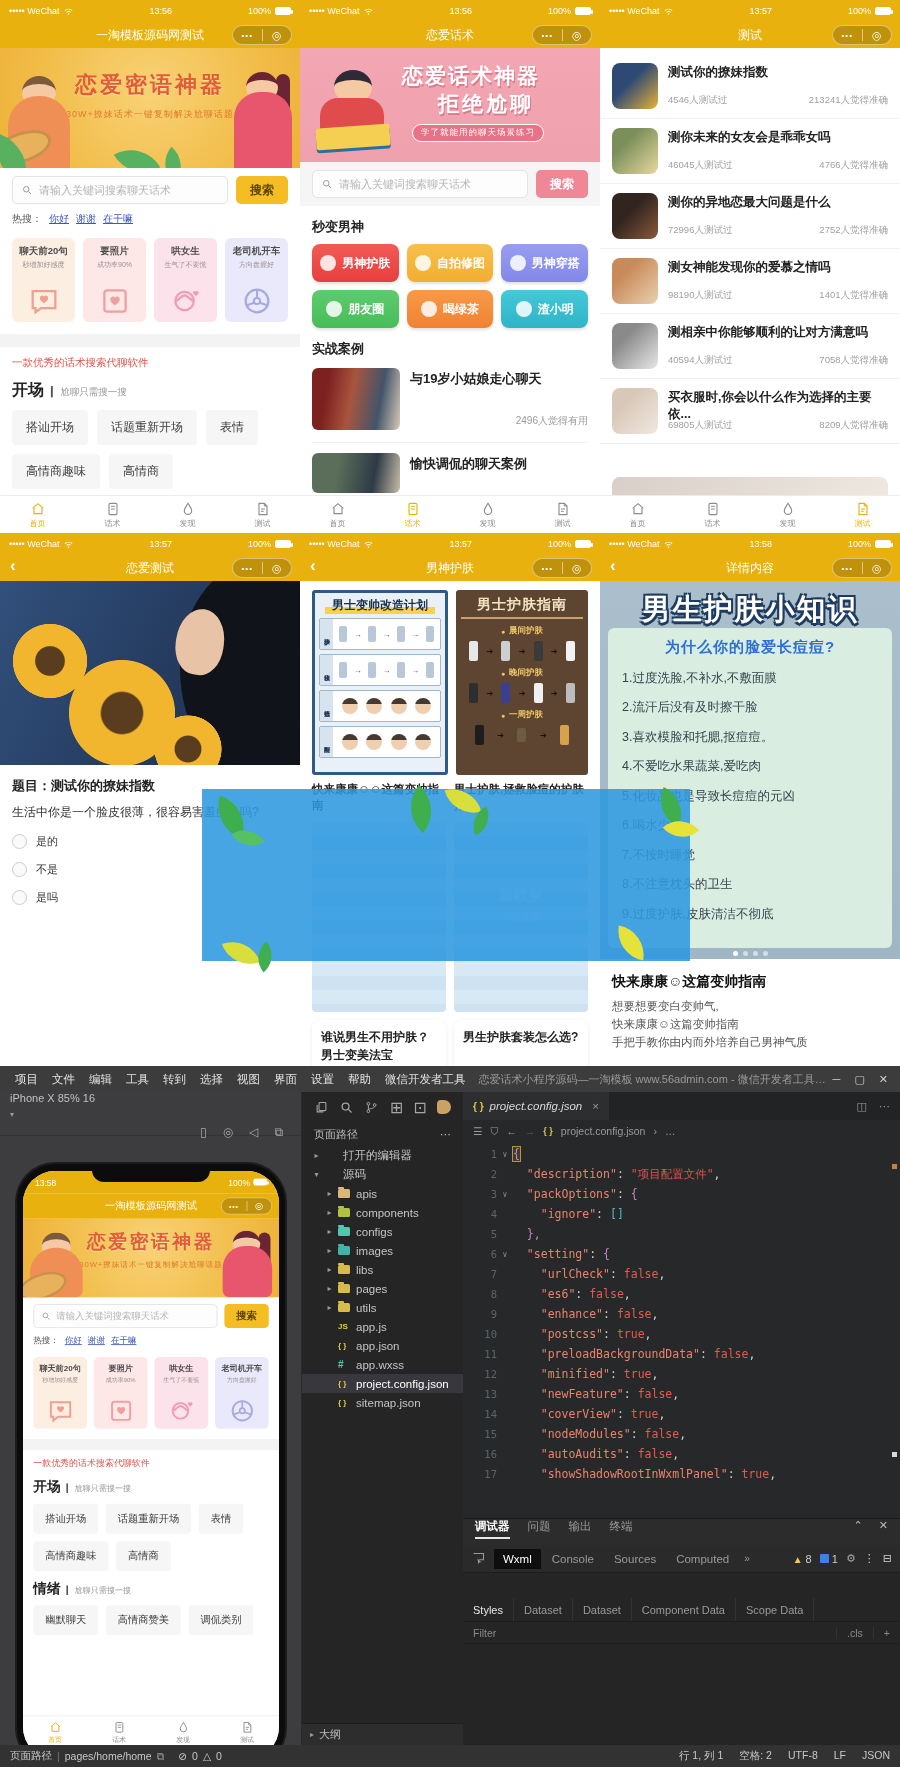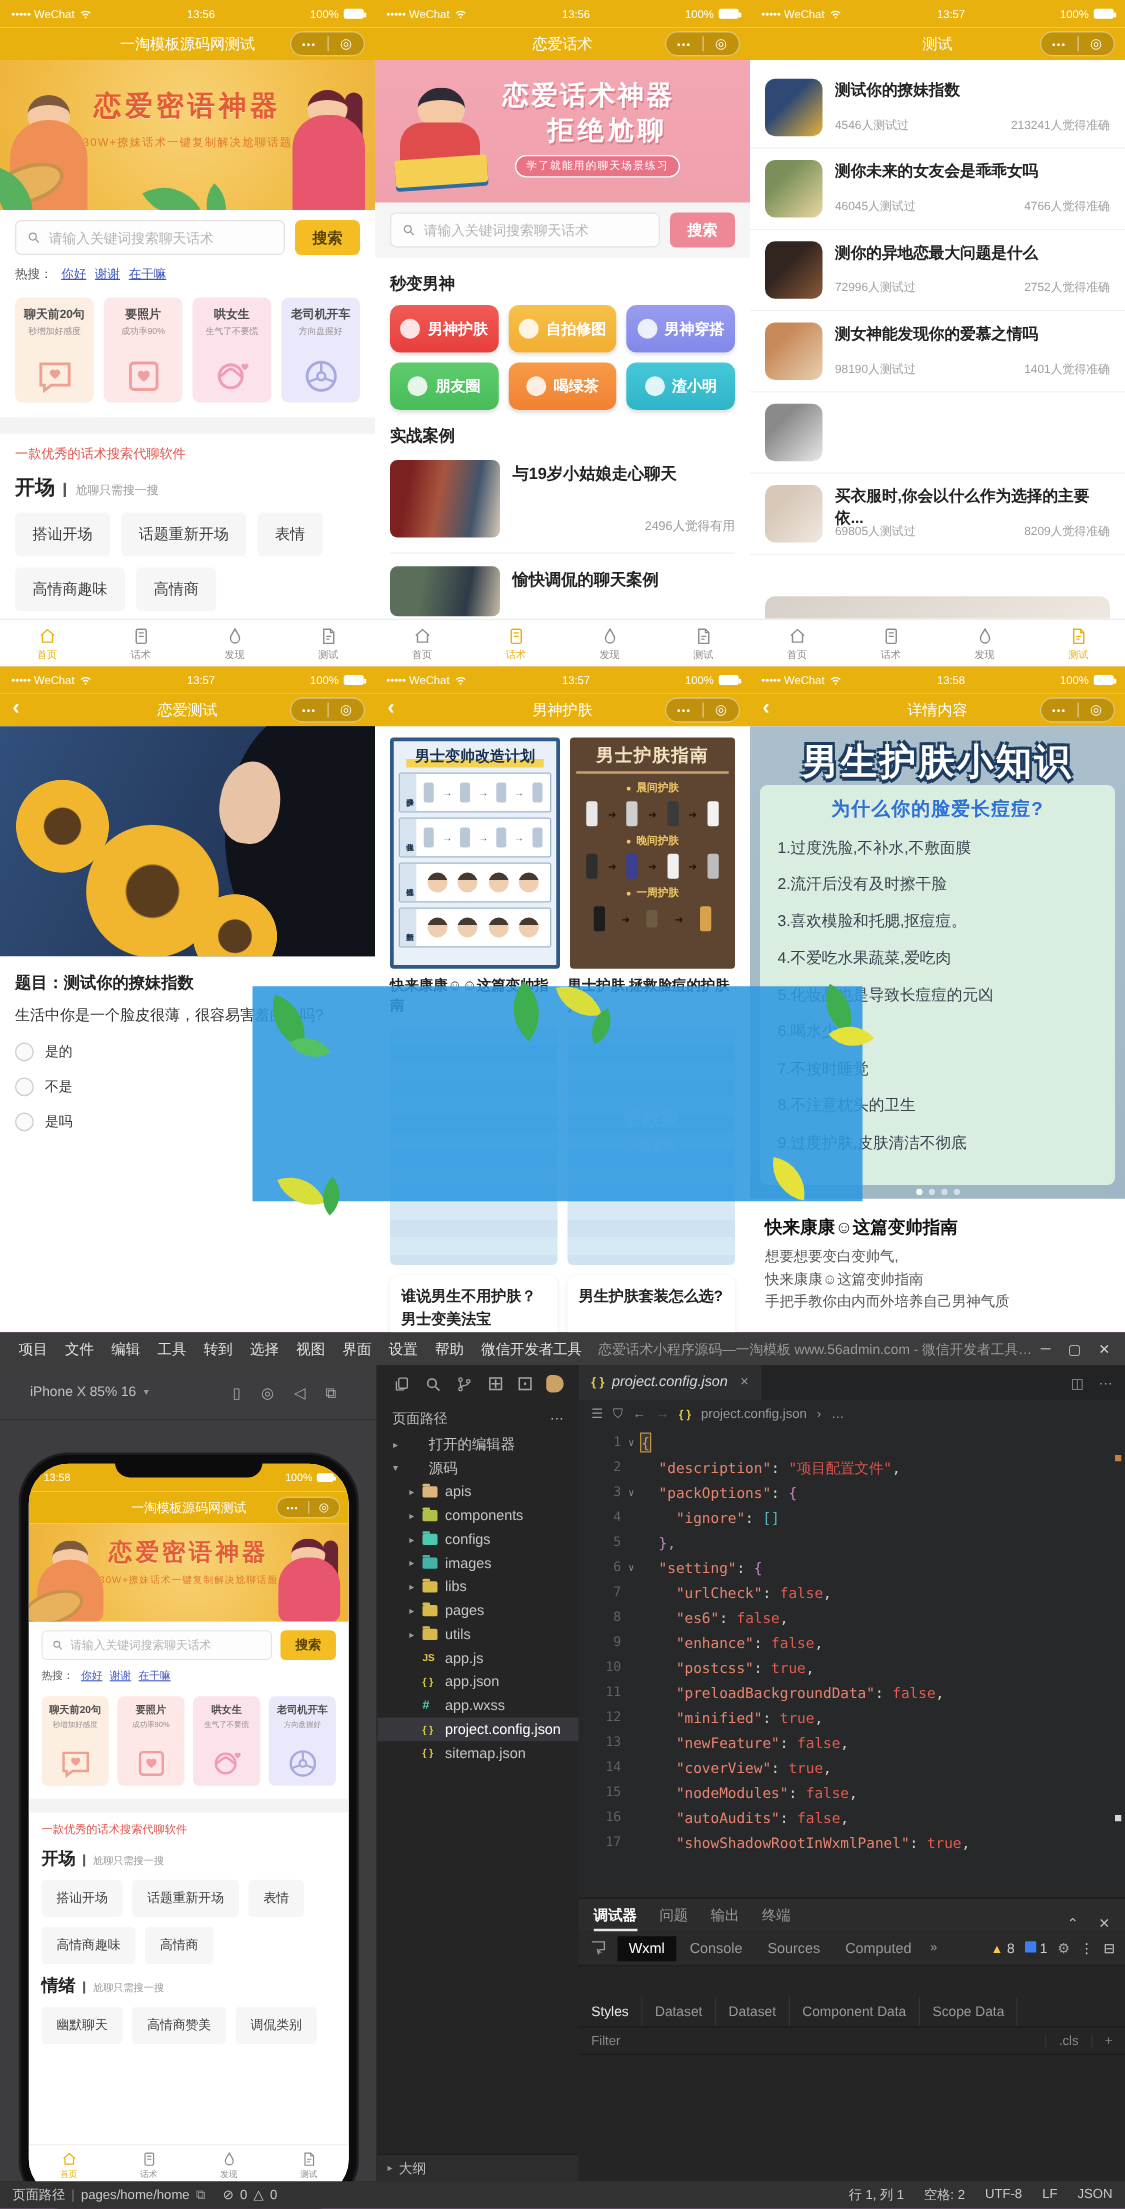--- a/index.html
+++ b/index.html
@@ -152,21 +152,21 @@
   .overlay{position:absolute;left:202px;top:789px;width:488px;height:172px;background:rgba(45,152,224,.88);z-index:40;}
   .leaf{position:absolute;z-index:41;border-radius:0 100% 0 100%;}
 
   
   .devtools{position:absolute;left:0;top:1066px;width:900px;height:701px;background:#2a2a2b;z-index:60;color:#ccc;}
   .menubar{position:absolute;left:0;top:0;width:900px;height:26px;background:#3c3c3c;display:flex;align-items:center;padding:0 8px;gap:0;}
   .menu-item{font-size:11.5px;color:#e2e2e2;padding:0 7px;white-space:nowrap;}
   .wintitle{flex:1;font-size:11px;color:#9a9a9a;overflow:hidden;white-space:nowrap;text-overflow:ellipsis;padding:0 6px;}
   .winctl{display:flex;gap:14px;font-size:11px;color:#cfcfcf;padding-right:4px;}
   .simpanel{position:absolute;left:0;top:26px;width:302px;height:653px;background:#3d3d3f;border-right:1px solid #2a2a2a;}
-  .simtoolbar{height:44px;border-bottom:1px solid #333;display:flex;align-items:center;padding:0 24px;gap:6px;}
+  .simtoolbar{height:44px;border-bottom:1px solid #333;display:flex;padding:0 10px;gap:6px;flex-direction:column;}
   .device{font-size:11px;color:#c0c0c0;}
   .simicons{margin-left:auto;display:flex;gap:16px;color:#a8a8a8;font-size:12px;padding-right:8px;}
   .phoneframe{position:absolute;left:17px;top:72px;width:268px;height:602px;background:#0c0c0d;border-radius:38px;box-shadow:0 0 0 2px #1c1c1e;}
   .simscreen{position:absolute;left:6px;top:7px;width:256px;height:588px;border-radius:32px;overflow:hidden;background:#fff;}
   .simcontent{width:300px;height:690px;transform:scale(.8533);transform-origin:0 0;position:relative;background:#fff;}
   .notch{position:absolute;left:50%;transform:translateX(-50%);top:0;width:118px;height:18px;background:#0c0c0d;border-radius:0 0 12px 12px;z-index:9;}
   .sim-sbar{height:26px;background:#e9b10e;color:#fff;display:flex;align-items:center;justify-content:space-between;padding:0 14px;font-size:10px;}
   .homebar{position:absolute;left:50%;transform:translateX(-50%);bottom:5px;width:104px;height:4px;border-radius:2px;background:#111;z-index:10;}
   .outline{position:absolute;left:302px;bottom:22px;width:161px;height:22px;background:#2d2d2e;border-top:1px solid #1e1e1e;
            font-size:11px;color:#bbb;display:flex;align-items:center;padding:0 8px;gap:5px;}
@@ -198,21 +198,21 @@
   .crumbrow .braces{color:#e0ca47;font-size:9px;font-weight:bold;}
   .code{position:relative;font-family:"DejaVu Sans Mono","Liberation Mono",monospace;font-size:11.5px;padding-top:2px;}
   .cline{height:20px;display:flex;align-items:center;}
   .lnum{width:34px;text-align:right;color:#5d6468;flex:none;font-size:10.5px;}
   .lfold{width:16px;text-align:center;color:#8a8a8a;font-size:8px;flex:none;}
   .lcontent{white-space:pre;}
   .k{color:#e8846e;} .s{color:#d9544d;} .v{color:#e25d4f;} .b{color:#c586c0;} .arr{color:#56b6c2;} .p{color:#cfcfcf;}
   .boxbrace{outline:1px solid #b8963f;background:rgba(184,150,63,.18);}
   .emark{position:absolute;right:3px;width:5px;height:5px;}
   .debugger{position:absolute;left:463px;top:452px;width:437px;height:227px;background:#252526;border-top:1px solid #1b1b1b;}
-  .dbghead{height:26px;background:#2c2c2d;display:flex;align-items:flex-end;gap:18px;padding:0 12px;font-size:11.5px;color:#9a9a9a;}
+  .dbghead{height:26px;background:#2c2c2d;display:flex;align-items:flex-start;gap:18px;padding:0 12px;font-size:11.5px;color:#9a9a9a;}
   .dbghead .dtab.active{color:#fff;font-weight:bold;border-bottom:2px solid #e6e6e6;padding-bottom:3px;}
   .dbghead .dright{margin-left:auto;display:flex;gap:16px;color:#bbb;font-size:11px;}
   .dtabs{height:28px;display:flex;align-items:center;gap:2px;padding:0 8px;background:#2a2a2b;border-bottom:1px solid #1d1d1d;}
   .inspicon{width:15px;height:15px;color:#9a9a9a;margin-right:6px;}
   .inspicon svg{width:15px;height:15px;display:block;}
   .dtab2{font-size:11.5px;color:#9a9a9a;padding:4px 9px;}
   .dtab2.active{background:#0e0e0e;color:#fff;}
   .dmore{color:#9a9a9a;font-size:10px;padding:0 4px;}
   .dbadges{margin-left:auto;display:flex;align-items:center;gap:8px;font-size:11px;color:#ccc;}
   .warn-tri{color:#f2c94c;font-size:10px;}
@@ -591,20 +591,27 @@
             <div class="ttitle3">测女神能发现你的爱慕之情吗</div>
             <div class="tstats3">
               <span>98190人测试过</span>
               <span>1401人觉得准确</span>
             </div>
           </div>
         </div>
 
         <div class="titem3">
           <div class="timg3" style="background: linear-gradient(135deg, rgb(138, 138, 138) 30%, rgb(232, 232, 232));"></div>
+          <div class="tbody3">
+            <div class="ttitle3">测相亲中你能够顺利的让对方满意吗</div>
+            <div class="tstats3">
+              <span>40594人测试过</span>
+              <span>7058人觉得准确</span>
+            </div>
+          </div>
         </div>
 
         <div class="titem3">
           <div class="timg3" style="background: linear-gradient(135deg, rgb(216, 200, 184) 30%, rgb(240, 232, 224));"></div>
           <div class="tbody3">
             <div class="ttitle3">买衣服时,你会以什么作为选择的主要依...</div>
             <div class="tstats3">
               <span>69805人测试过</span>
               <span>8209人觉得准确</span>
             </div>

